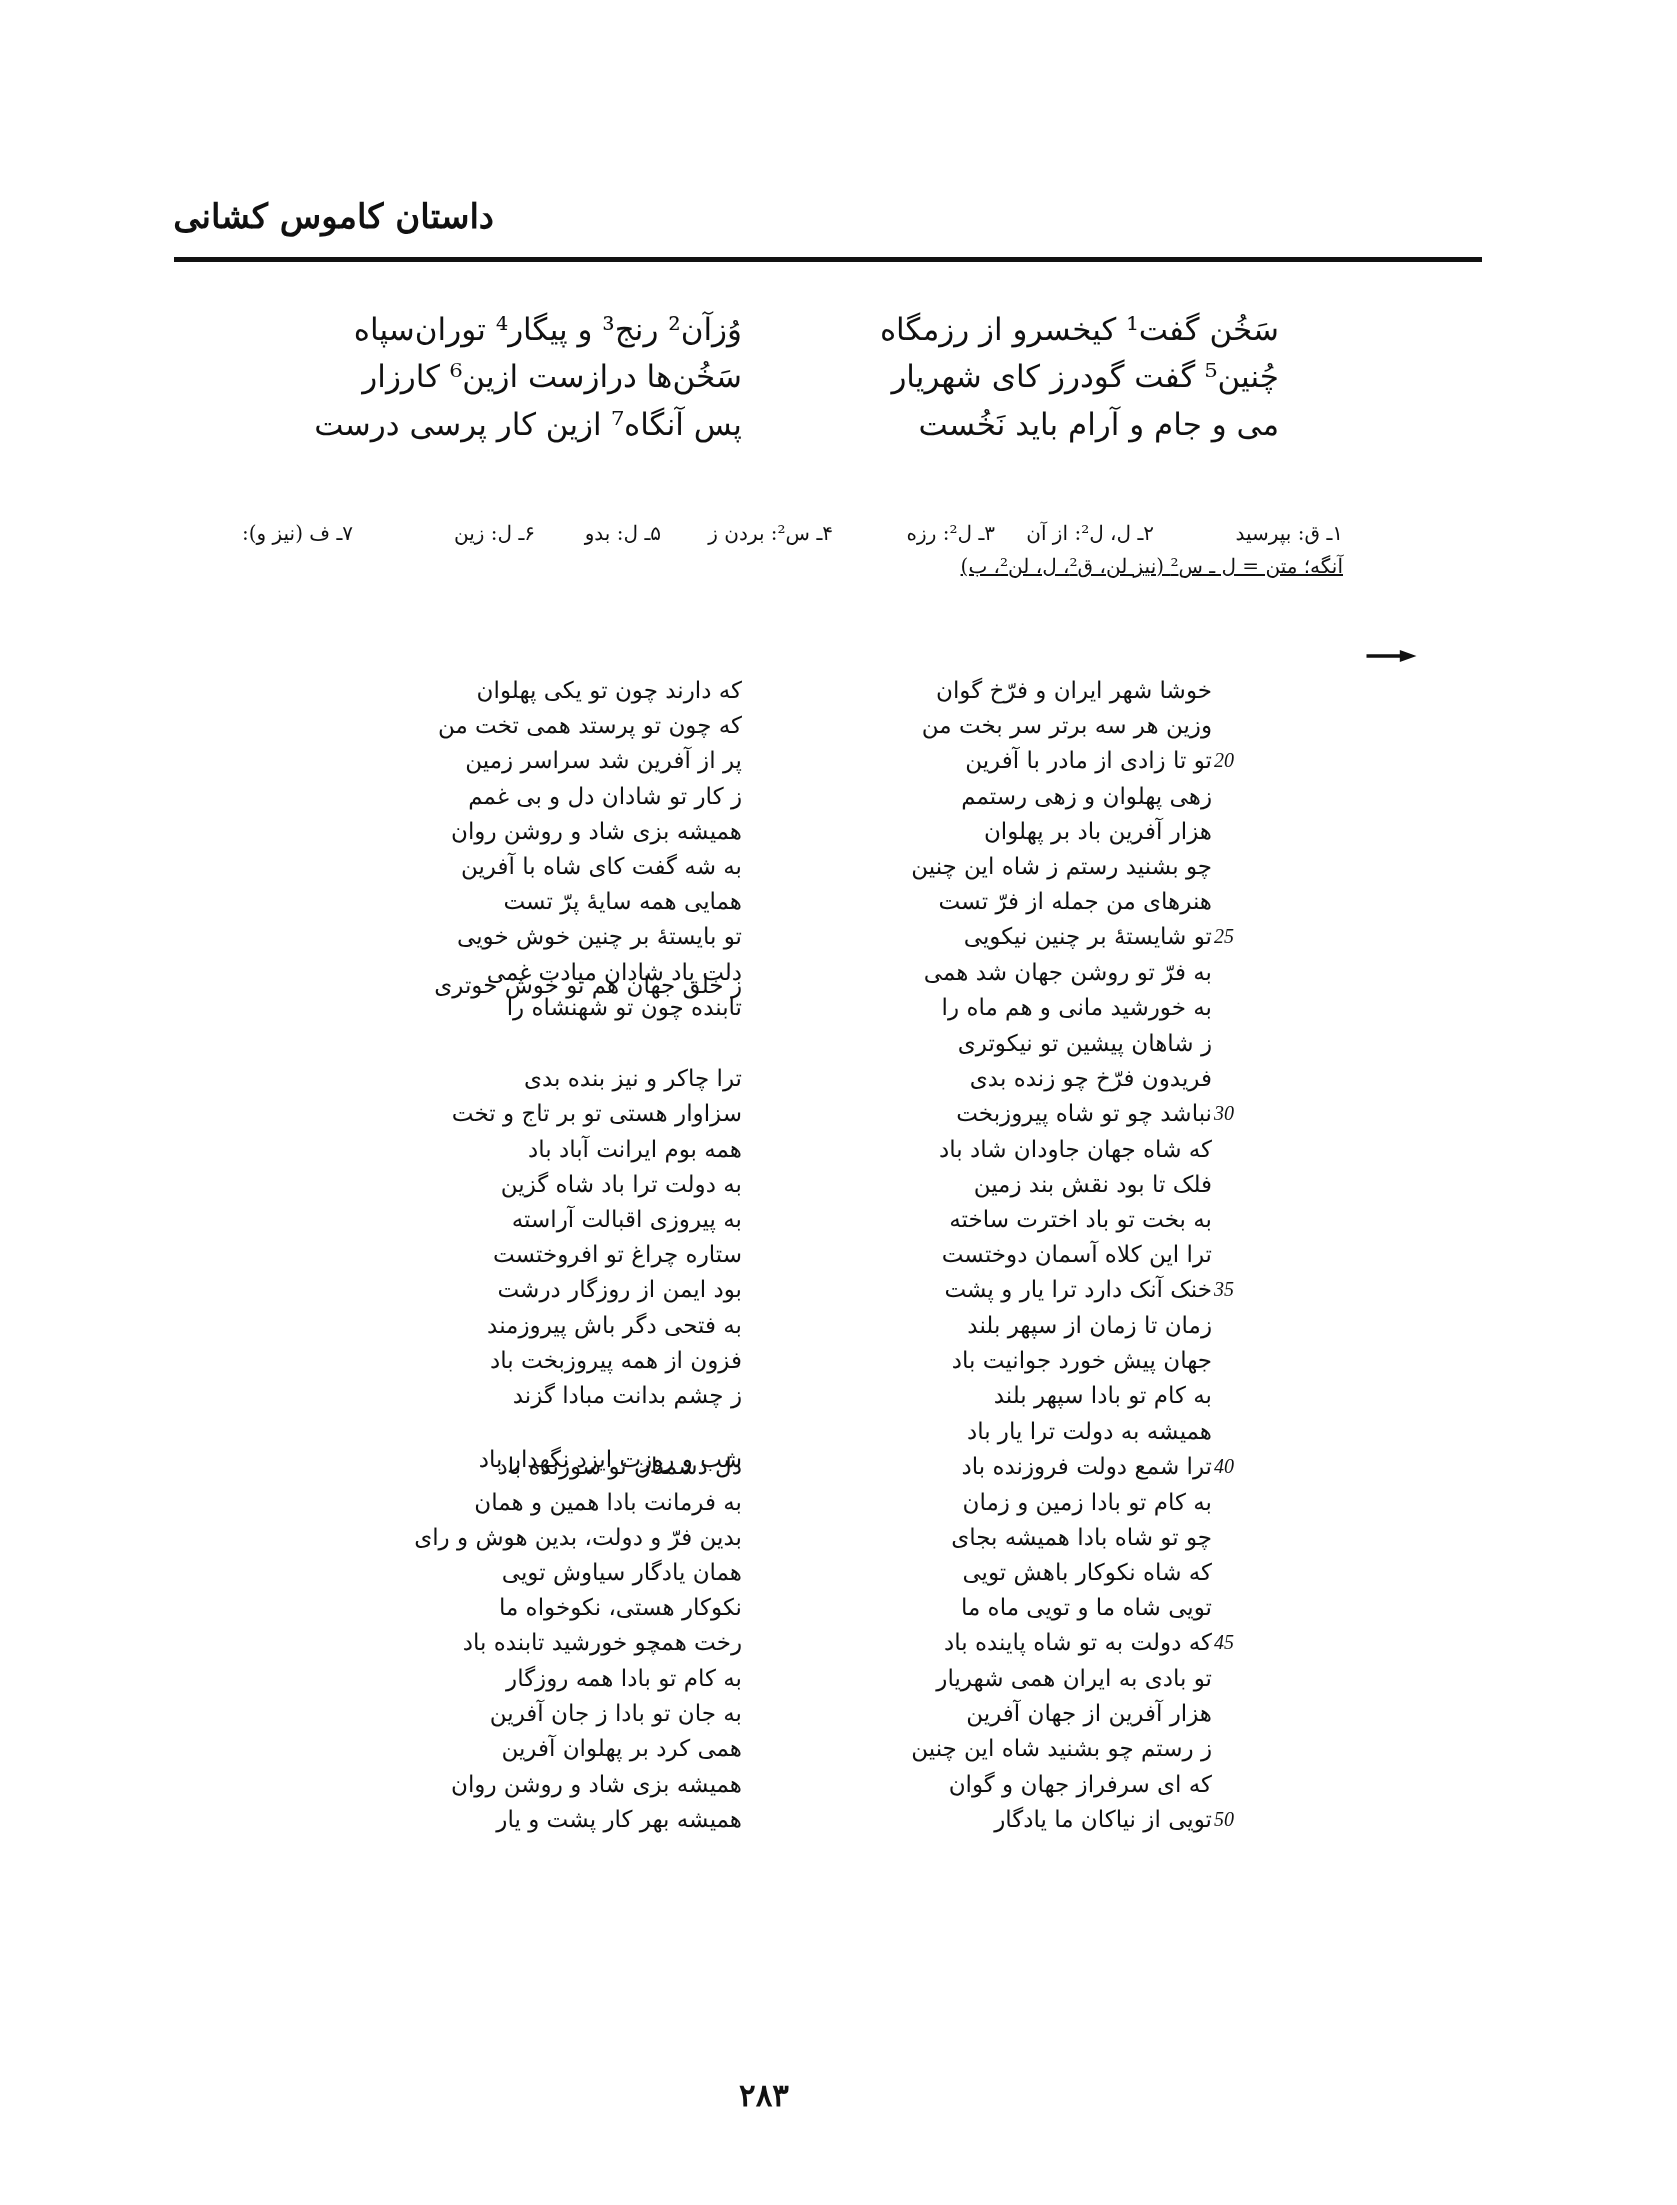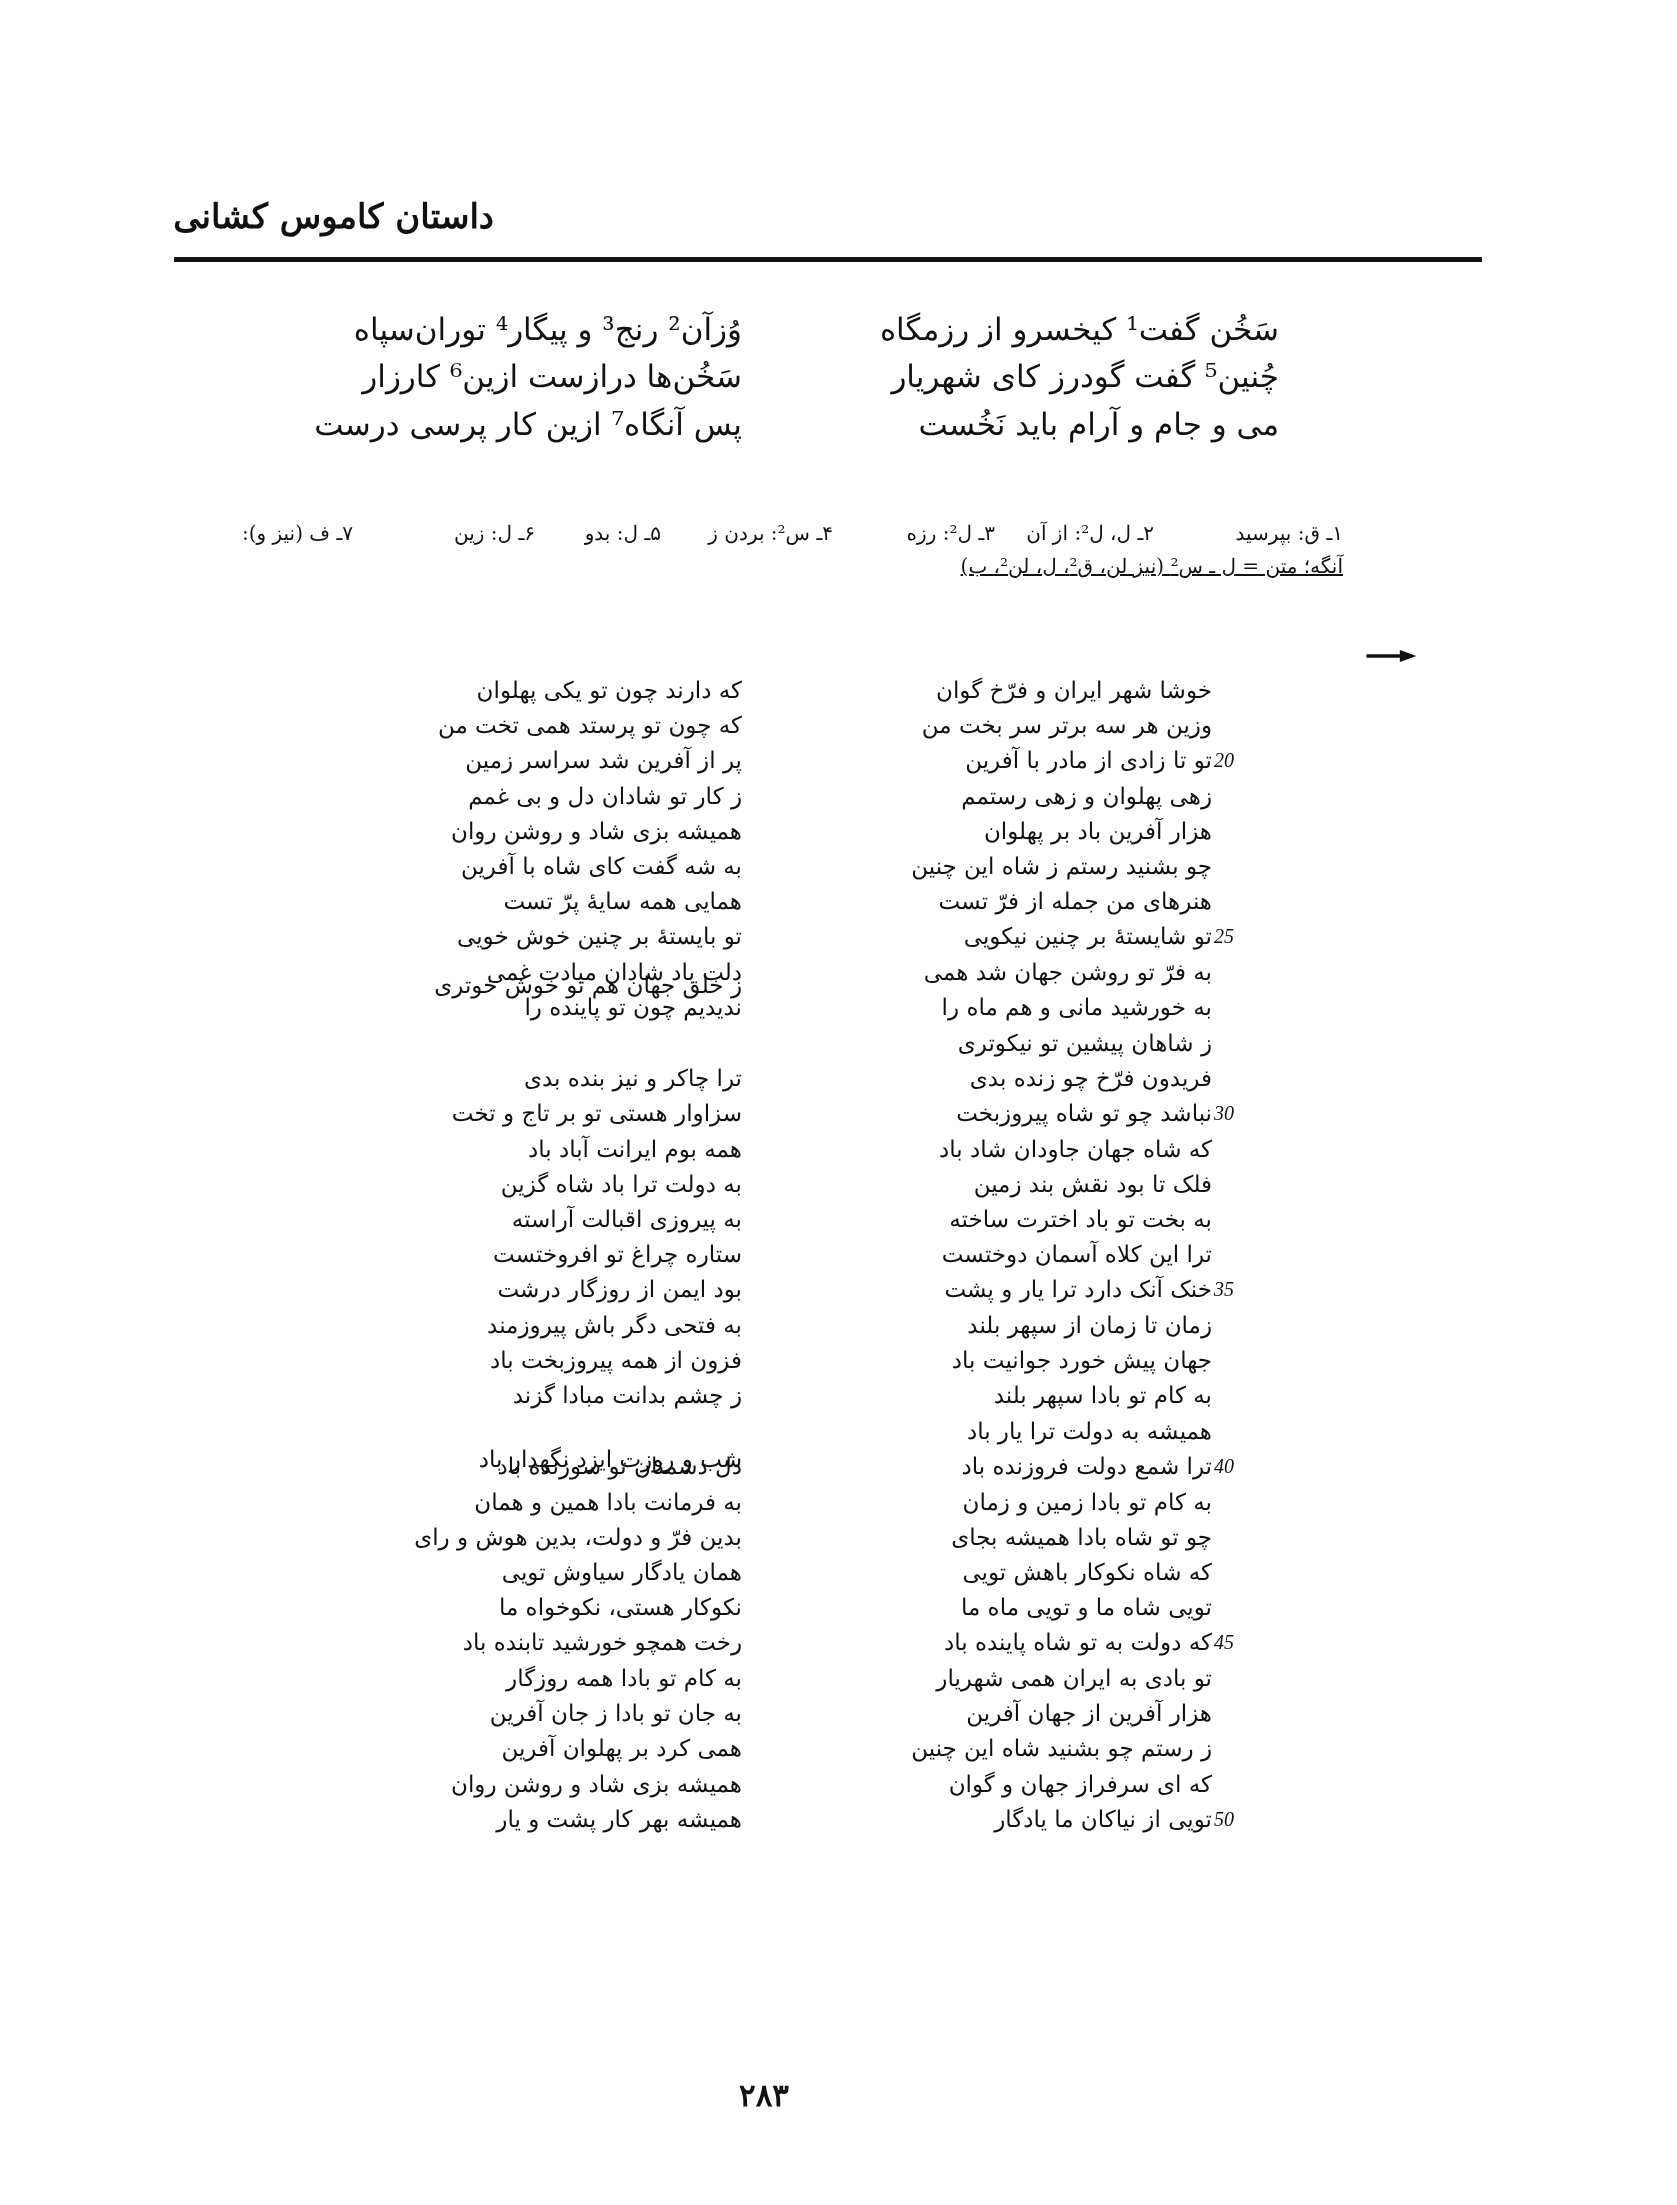--- a/index.html
+++ b/index.html
@@ -79,21 +79,21 @@
     <div class="verse col-right rtl" style="top: 884px;">هنرهای من جمله از فرّ تست</div>
     <div class="verse col-left rtl" style="top: 884px;">همایی همه سایهٔ پرّ تست</div>
     <div class="line-no" style="top: 884px;"></div>
     <div class="verse col-right rtl" style="top: 919px;">تو شایستهٔ بر چنین نیکویی</div>
     <div class="verse col-left rtl" style="top: 919px;">تو بایستهٔ بر چنین خوش خویی</div>
     <div class="line-no" style="top: 919px;">25</div>
     <div class="verse col-right rtl" style="top: 955px;">به فرّ تو روشن جهان شد همی</div>
     <div class="verse col-left rtl" style="top: 955px;">دلت باد شادان مبادت غمی</div>
     <div class="line-no" style="top: 955px;"></div>
     <div class="verse col-right rtl" style="top: 990px;">به خورشید مانی و هم ماه را</div>
-    <div class="verse col-left rtl" style="top: 990px;">ندیدیم چون تو پاینده را</div>
+    <div class="verse col-left rtl" style="top: 990px;">تابنده چون تو شهنشاه را</div>
     <div class="line-no" style="top: 990px;"></div>
     <div class="verse col-right rtl" style="top: 1026px;">ز شاهان پیشین تو نیکوتری</div>
     <div class="verse col-left rtl" style="top: 968px;">ز خلق جهان هم تو خوش خوتری</div>
     <div class="line-no" style="top: 1026px;"></div>
     <div class="verse col-right rtl" style="top: 1061px;">فریدون فرّخ چو زنده بدی</div>
     <div class="verse col-left rtl" style="top: 1061px;">ترا چاکر و نیز بنده بدی</div>
     <div class="line-no" style="top: 1061px;"></div>
     <div class="verse col-right rtl" style="top: 1096px;">نباشد چو تو شاه پیروزبخت</div>
     <div class="verse col-left rtl" style="top: 1096px;">سزاوار هستی تو بر تاج و تخت</div>
     <div class="line-no" style="top: 1096px;">30</div>

